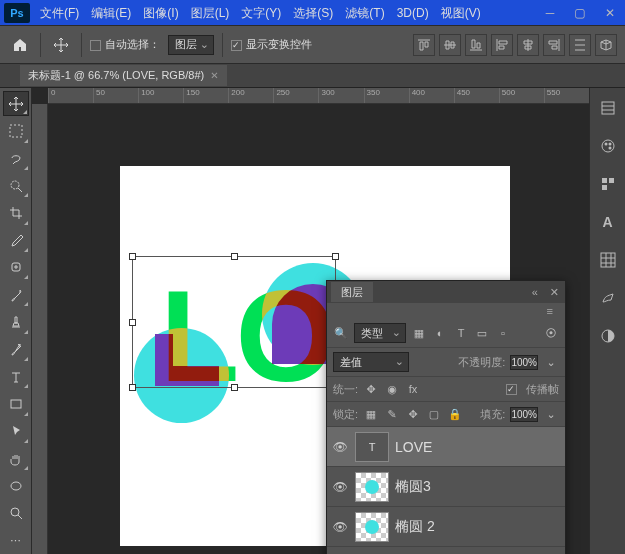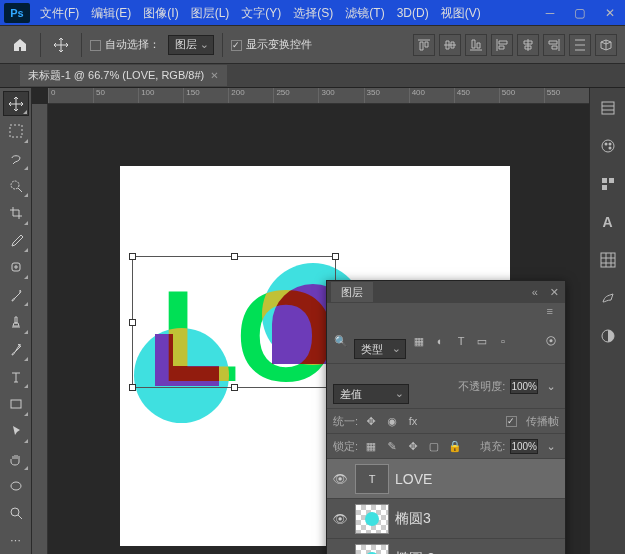--- a/index.html
+++ b/index.html
@@ -44,21 +44,21 @@
 .a-ml{top:50%;left:-4px;margin-top:-3px}.a-mr{top:50%;right:-4px;margin-top:-3px}
 .a-tc{top:-4px;left:50%;margin-left:-3px}.a-bc{bottom:-4px;left:50%;margin-left:-3px}
 .rightdock { width:36px; background:#434343; border-left:1px solid #2a2a2a; display:flex; flex-direction:column; align-items:center; gap:14px; padding-top:8px; }
 .rightdock .dock-ico { width:28px; height:24px; display:flex; align-items:center; justify-content:center; color:#bbb; font-size:14px; }
 .layers-panel { position:absolute; left:326px; top:192px; width:240px; height:360px; background:#535353; border:1px solid #222; box-shadow:0 2px 10px rgba(0,0,0,.5); }
 .lp-head { height:22px; background:#434343; display:flex; align-items:center; font-size:11px; }
 .lp-tab { background:#535353; padding:3px 10px 2px; margin-left:4px; }
 .lp-head .spacer { flex:1; }
 .lp-menu { padding:0 6px; color:#aaa; }
 .lp-row { display:flex; align-items:center; padding:4px 6px; gap:5px; border-bottom:1px solid #444; font-size:11px; }
-.lp-row .dd { flex:0 0 auto;margin-top:16px; }
+.lp-row .dd { flex:0 0 auto; }
 .lp-row .lbl { color:#aaa; }
 .lp-row .val { background:#3a3a3a; border:1px solid #222; padding:1px 0; font-size:10px; }
 .filter-ico { width:16px; height:16px; display:flex; align-items:center; justify-content:center; color:#bbb; font-size:11px; }
 .layers-list { overflow:auto; }
 .layer { display:flex; align-items:center; height:40px; border-bottom:1px solid #444; padding:0 4px; gap:6px; }
 .layer.sel { background:#6a6a6a; }
 .eye { width:18px; text-align:center; color:#ccc; font-size:12px; }
 .thumb { width:34px; height:30px; border:1px solid #888; background:#fff; display:flex; align-items:center; justify-content:center; font-size:11px; }
 .thumb.checker { background:repeating-conic-gradient(#ccc 0 25%,#fff 0 50%) 0 0/10px 10px; position:relative; }
 .thumb.checker .dot { width:14px; height:14px; border-radius:50%; background:#3fe0e0; }

